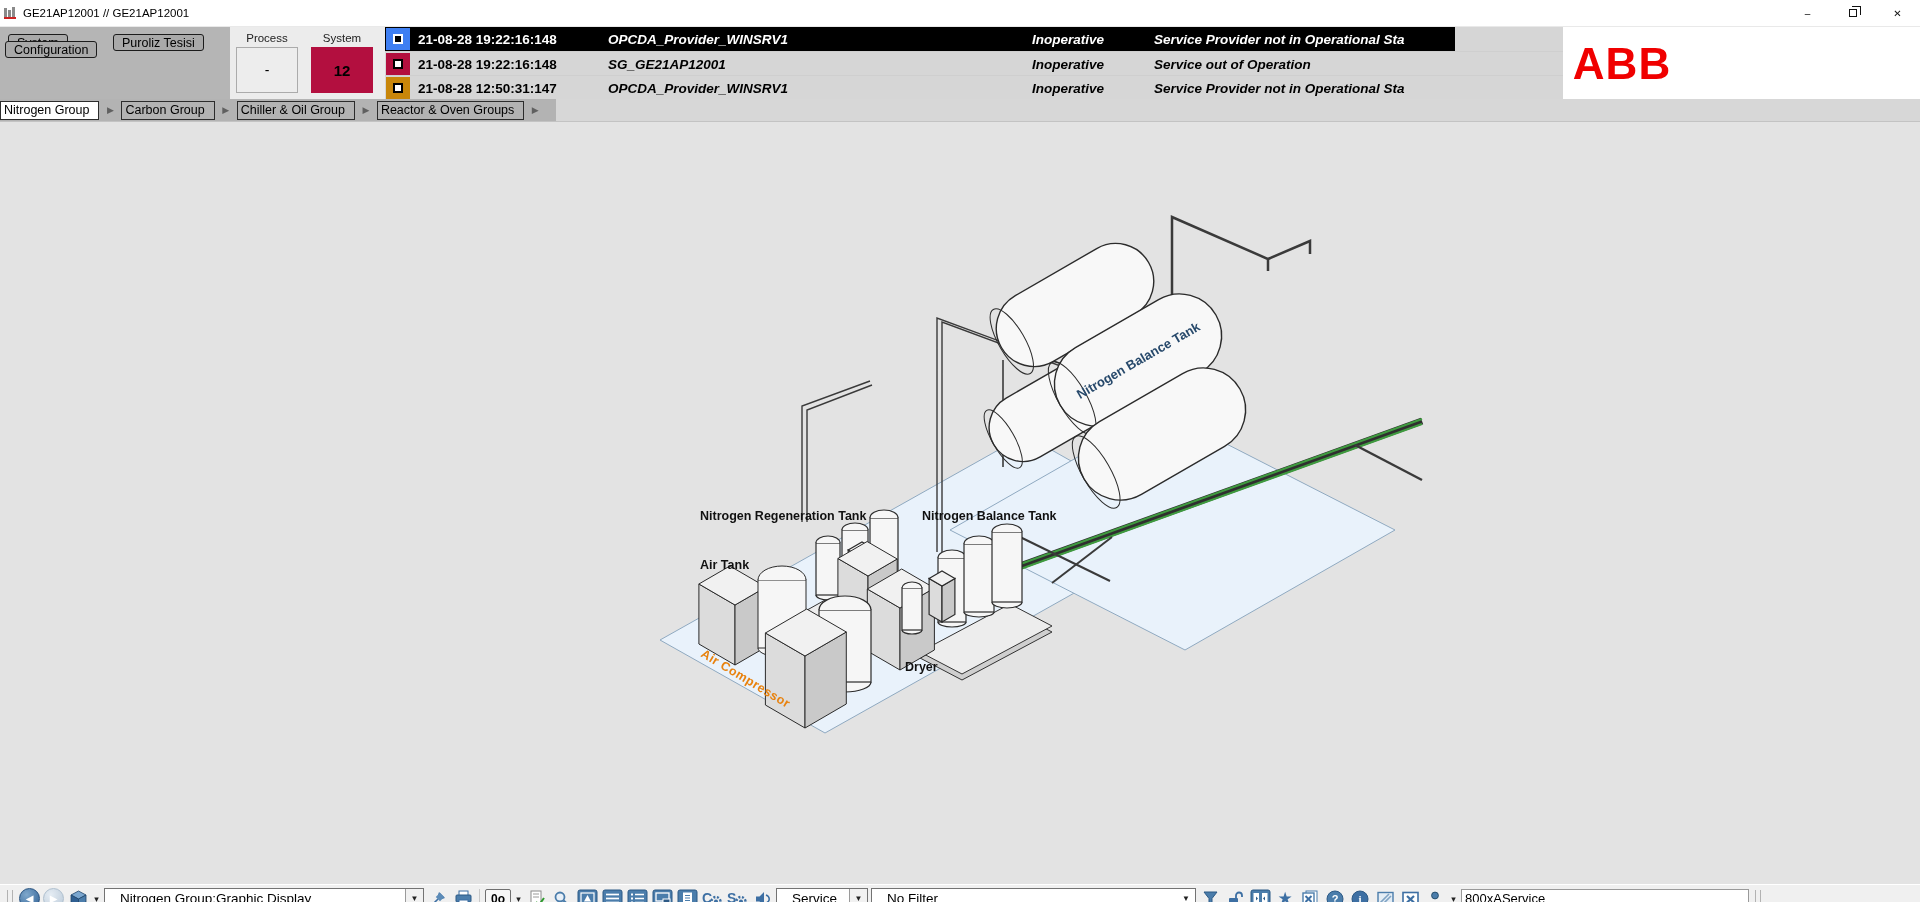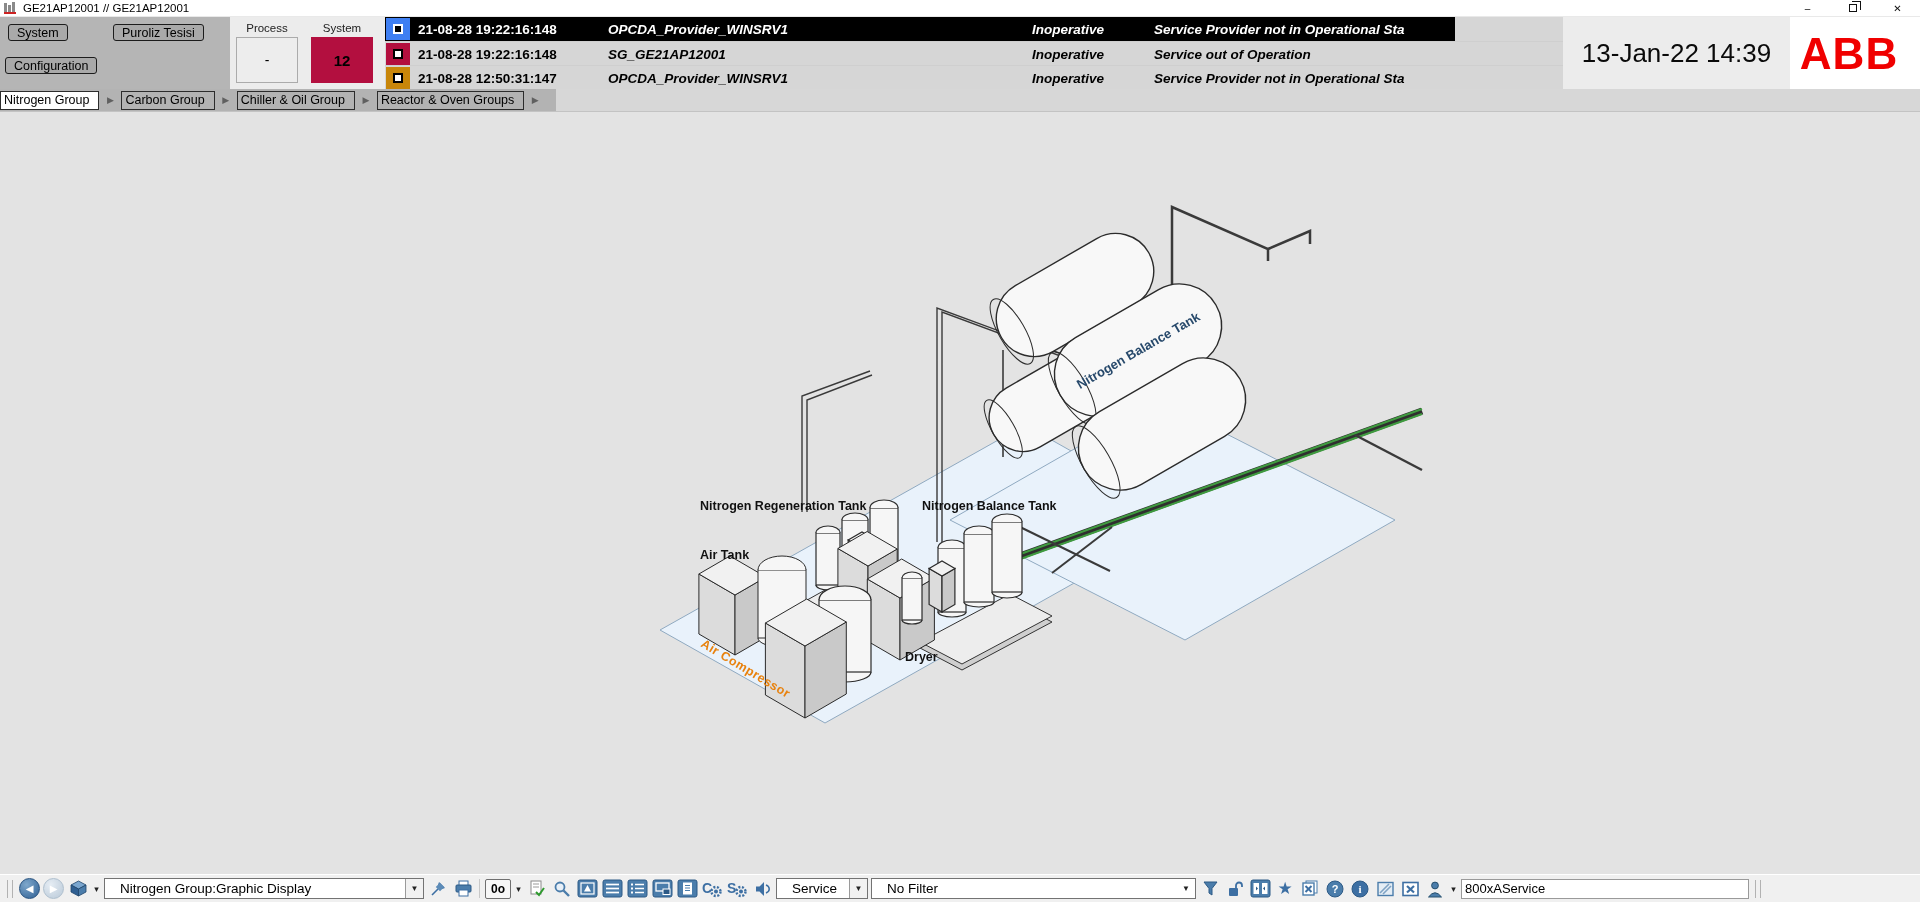--- a/index.html
+++ b/index.html
@@ -1,38 +1,38 @@
 <!DOCTYPE html>
 <html><head>
 <meta charset="utf-8">
 <style>
   * { box-sizing: border-box; margin: 0; padding: 0; }
   html,body { width:1920px; height:902px; overflow:hidden;
     font-family:"Liberation Sans", sans-serif; background:#e3e3e3; }
 
   
-  .titlebar { height:17px; background:#ffffff; display:flex; align-items:center;
+  .titlebar { height:27px; background:#ffffff; display:flex; align-items:center;
     padding-left:4px; font-size:11.5px; color:#000; border-bottom:1px solid #e9e9e9;}
   .app-icon { width:14px; height:12px; margin-right:5px; }
   .titlebar .title { flex:1; }
   .win-controls { display:flex; align-items:center; gap:0; height:100%; }
   .win-btn { width:45px; height:100%; display:flex; align-items:center; justify-content:center;
     font-size:10px; color:#111; }
   .restore-glyph { width:8px; height:8px; border:1px solid #111; position:relative; background:#fff;}
   .restore-glyph::before { content:""; position:absolute; left:2px; top:-4px; width:8px; height:8px;
     border:1px solid #111; border-bottom:none; border-left:none; }
 
   
   .header { height:72px; display:flex; }
   .p-left { width:230px; background:#b5b5b5; position:relative; flex:none; }
   .hbtn { position:absolute; background:#a9a9a9; border:1px solid #1c1c1c; border-radius:3px;
     font-size:12.5px; color:#000; height:17px; display:flex; align-items:center; padding:0 8px; }
   .hbtn.system { left:8px; top:7px; }
   .hbtn.plant { left:113px; top:7px; }
-  .hbtn.config { left:5px; top:40px; }
+  .hbtn.config { left:5px; top:14px; }
 
   .p-counters { width:155px; background:#ececec; position:relative; flex:none; font-size:11.5px; }
   .cnt-label { position:absolute; top:5px; width:62px; text-align:center; color:#222; }
   .cnt-box { position:absolute; top:20px; width:62px; height:46px; display:flex;
     align-items:center; justify-content:center; font-size:14px; }
   .proc-label { left:6px; } .proc-box { left:6px; background:#ededed; border:1px solid #ababab; }
   .sys-label { left:81px; } .sys-box { left:81px; background:#b30f3f; color:#000; font-weight:bold; font-size:15px; }
 
   .alarm-band { width:1178px; flex:none; display:flex; flex-direction:column; background:#d6d6d6; }
   .alarm-row { height:24px; display:flex; align-items:stretch; font-weight:bold; font-size:13.5px;gap:14px; }
@@ -157,21 +157,20 @@
           </div>
         <span class="a-time">21-08-28 12:50:31:147</span>
         <span class="a-src">OPCDA_Provider_WINSRV1</span>
         <span class="a-state">Inoperative</span>
         <span class="a-desc">Service Provider not in Operational Sta</span>
       </div>
       <div class="row-tail"></div>
     </div>
   </div>
 
-  <div class="p-date">13-Jan-22 14:39</div>
 
   <div class="p-logo">
     <svg width="118" height="54" viewBox="0 0 118 54">
       <text x="59" y="43" text-anchor="middle" font-family="Liberation Sans, sans-serif" font-size="44" font-weight="bold" fill="#f00000" letter-spacing="1">ABB</text>
     </svg>
   </div>
 </div>
 
 <div class="tabstrip">
   <div class="tabs-wrap">

